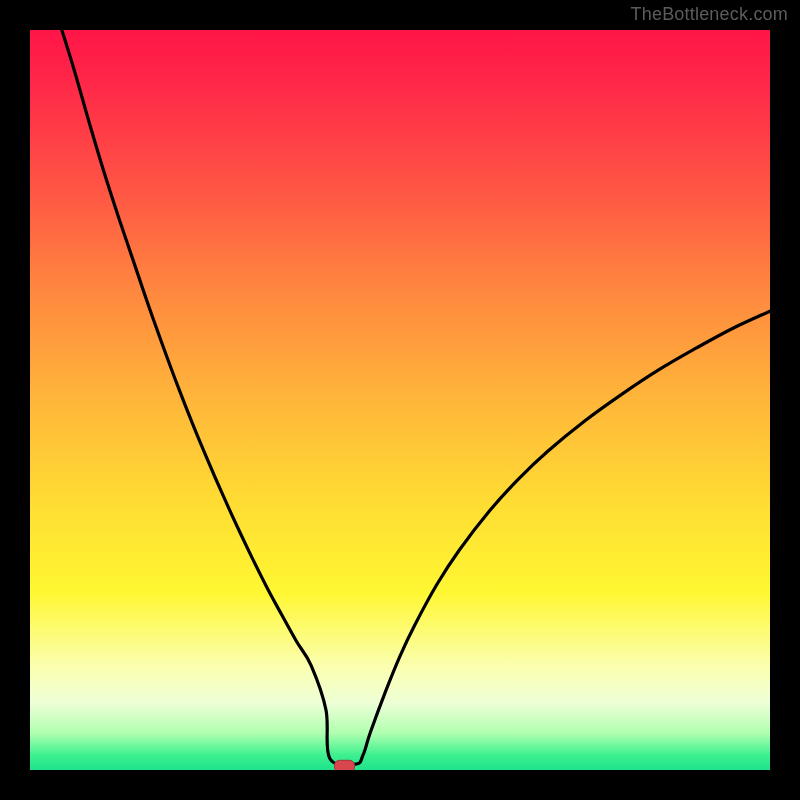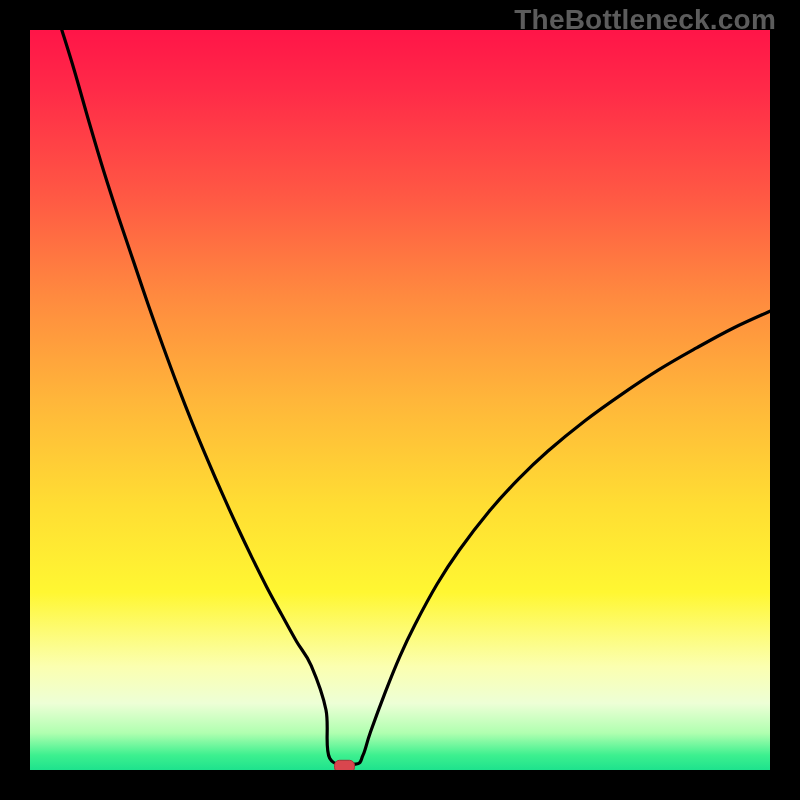--- a/index.html
+++ b/index.html
@@ -47,24 +47,24 @@
   }
   svg.curve {
     position: absolute;
     inset: 0;
     width: 740px;
     height: 740px;
   }
   .watermark {
     position: absolute;
     top: 4px;
-    right: 24px;
+    right: 12px;
     color: #5c5c5c;
-    font-size: 28px;
-    font-weight: 700;
+    font-size: 18px;
+    font-weight: 400;
     letter-spacing: 0.2px;
   }
 </style>
 </head>
 <body>
 
 <div class="frame">
   <div class="plot-area">
     <div class="gradient-bg"></div>
     <svg class="curve" viewBox="0 0 740 740" preserveAspectRatio="none">

